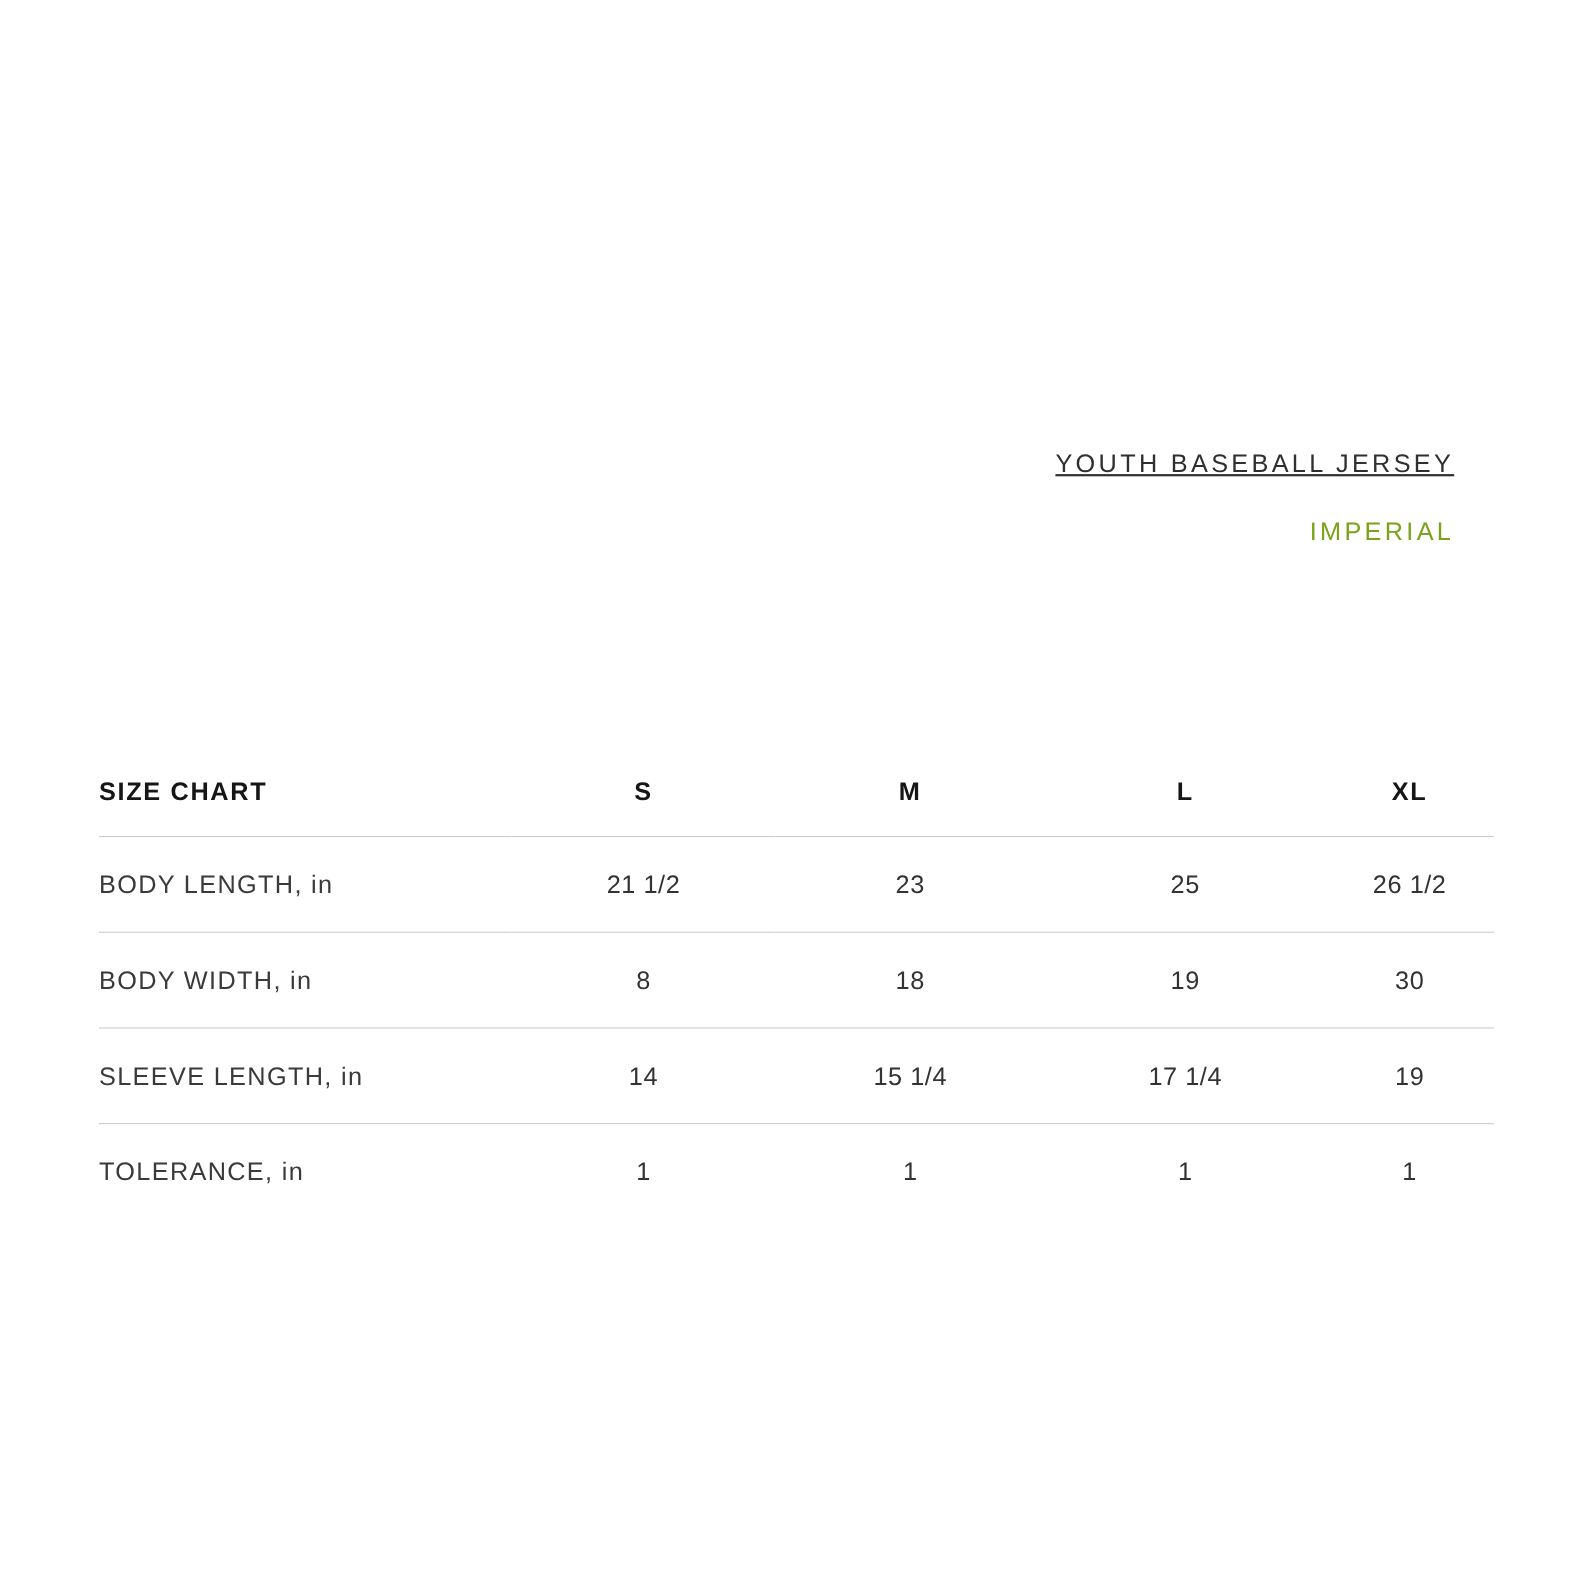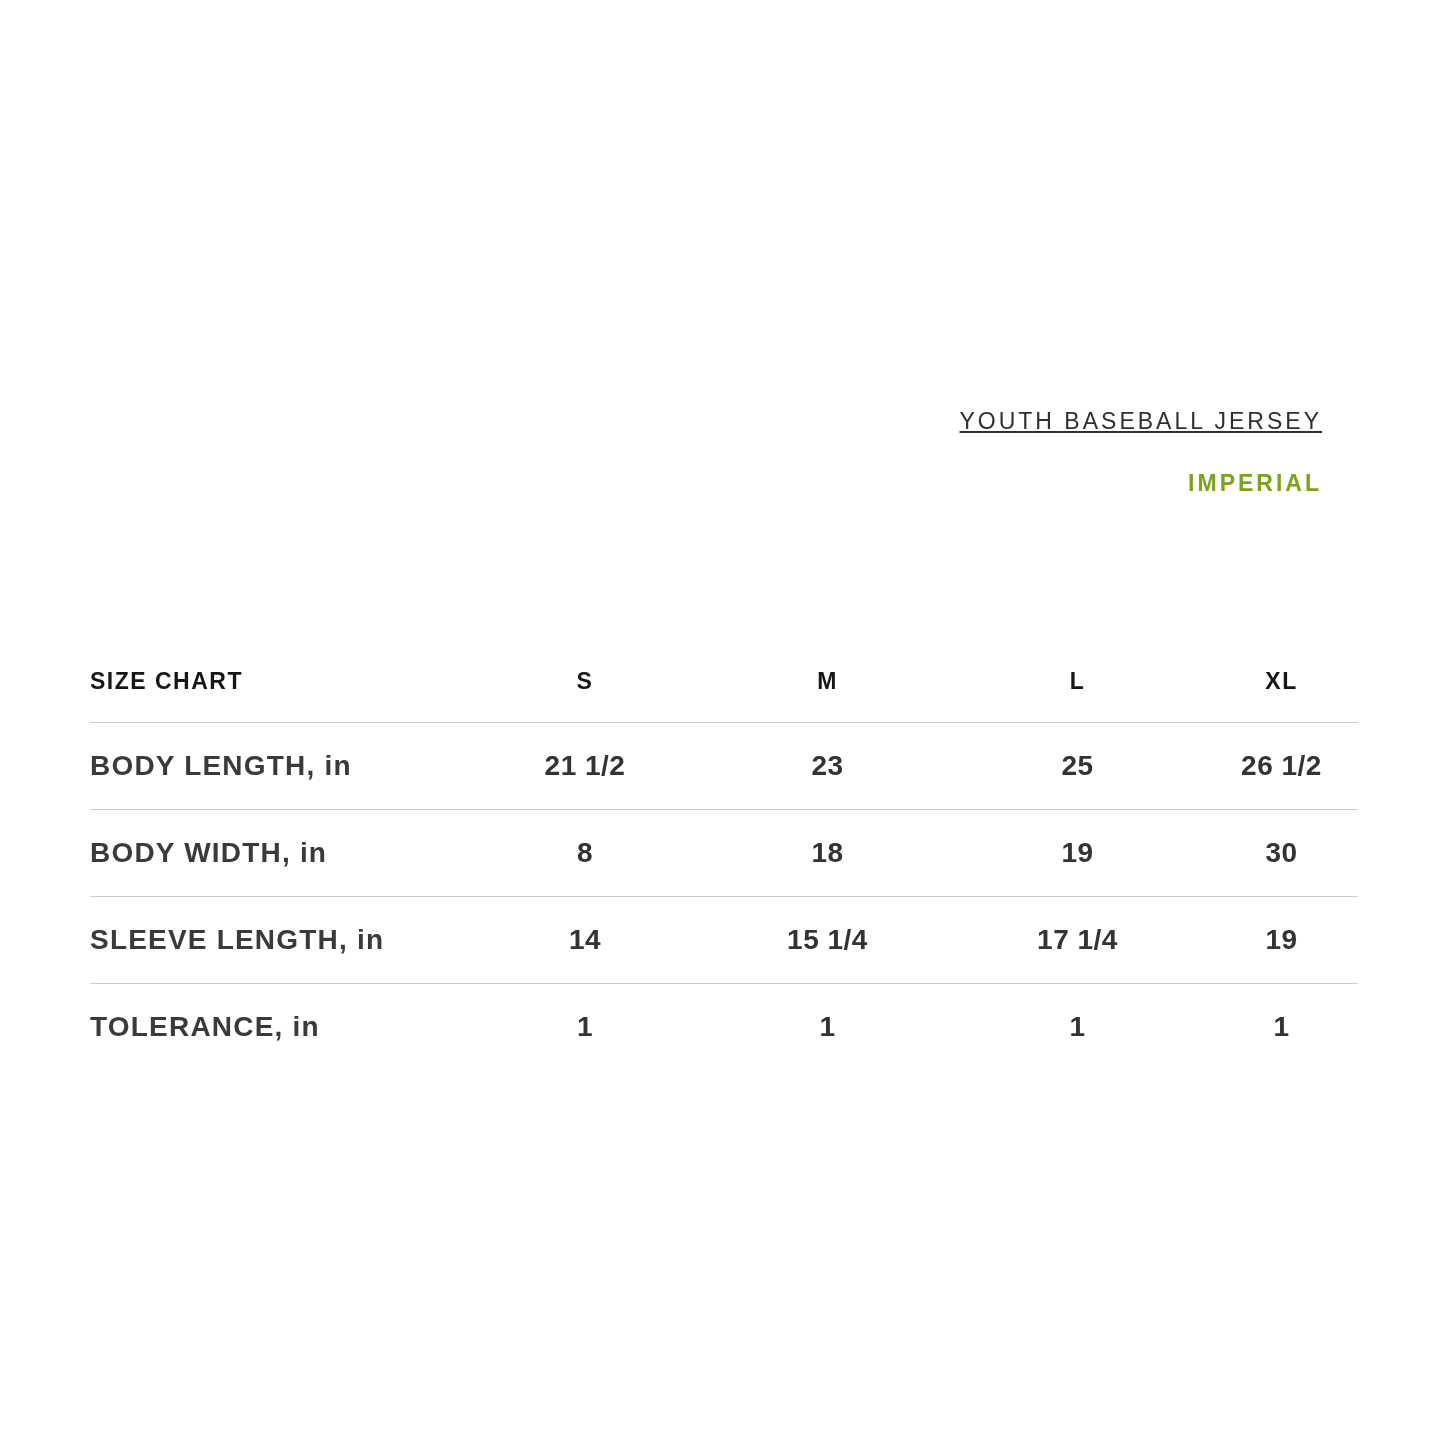--- a/index.html
+++ b/index.html
@@ -27,30 +27,30 @@
     line-height: 28px;
     letter-spacing: 3px;
     color: #2f2f2f;
     white-space: nowrap;
     text-decoration: underline;
   }
   .units-label {
     margin-top: 34px;
     font-size: 23px;
     line-height: 28px;
-    font-weight: bold;
+    font-weight: normal;
     letter-spacing: 3px;
     white-space: nowrap;
   }
 
   
   .size-table {
     position: absolute;
     left: 90px;
-    top: 640px;
+    top: 678px;
     width: 1268px;
     border-collapse: collapse;
     table-layout: fixed;
   }
   .col-label { width: 375px; }
   .col-s     { width: 240px; }
   .col-m     { width: 245px; }
   .col-l     { width: 255px; }
   .col-xl    { width: 153px; }
 
@@ -65,28 +65,27 @@
     border-bottom: 1px solid #cccccc;
     text-align: center;
     white-space: nowrap;
   }
   .size-table th.label-cell {
     text-align: left;
   }
   .size-table td {
     height: 86px;
     vertical-align: middle;
-    font-size: 28px;
+    font-size: 23px;
     color: #333333;
     padding: 0;
     border-bottom: 1px solid #cccccc;
     text-align: center;
     letter-spacing: 0.5px;
     white-space: nowrap;
-    font-weight: bold;
   }
   .size-table td.label-cell {
     text-align: left;
     color: #3a3a3a;
     letter-spacing: 1.2px;
   }
   .size-table tbody tr:last-child td {
     border-bottom: none;
   }
 </style>

